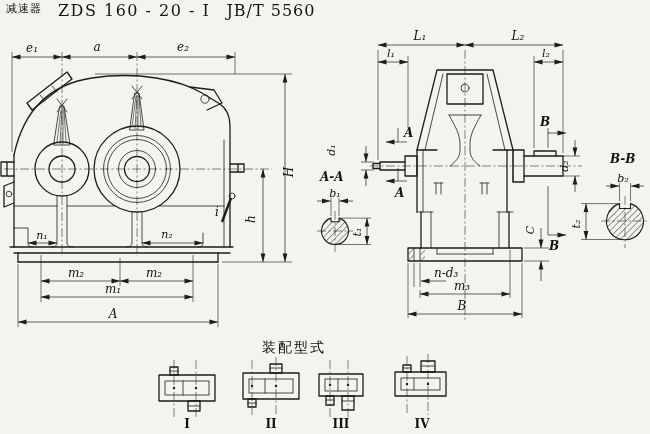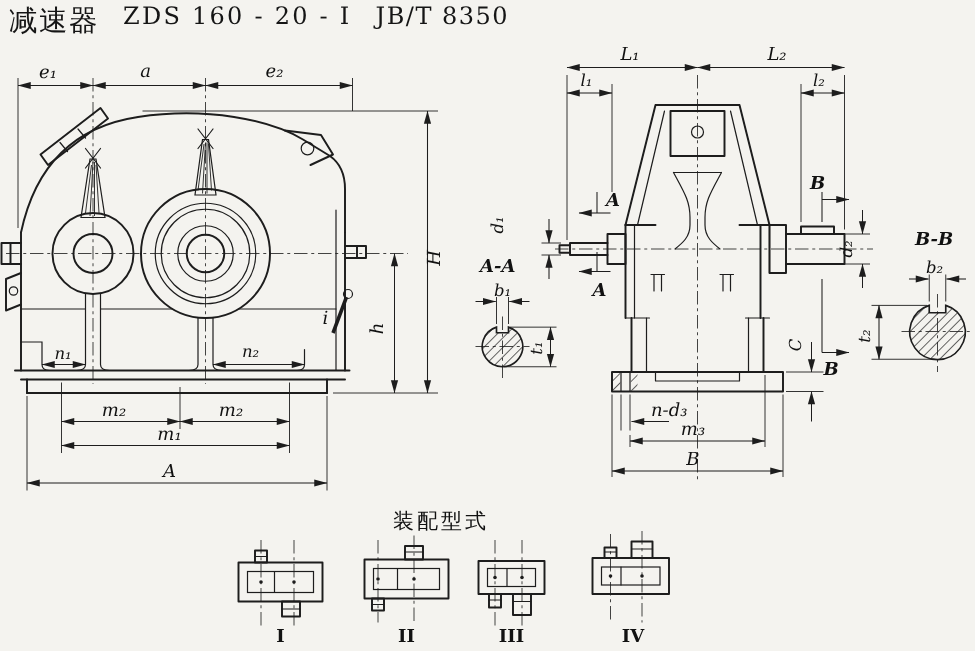--- a/index.html
+++ b/index.html
@@ -2,40 +2,40 @@
 <html><head>
 <meta charset="utf-8">
 <style>
   html,body{margin:0;padding:0;}
   body{
     width:650px;height:434px;position:relative;overflow:hidden;
     background:#f4f3ef;color:#151515;
     font-family:"DejaVu Serif",serif;
   }
   .title-row{position:absolute;top:1px;left:6px;white-space:nowrap;z-index:2;}
-  .product{font-family:Liberation Sans, sans-serif;font-size:19px;letter-spacing:1px;vertical-align:top;}
+  .product{font-family:Liberation Sans, sans-serif;font-size:11px;letter-spacing:1px;vertical-align:top;}
   .model{font-size:16px;letter-spacing:1.5px;margin-left:16px;}
   .standard{font-size:16px;letter-spacing:1px;margin-left:16px;}
   svg{position:absolute;top:0;left:0;}
   .ol{stroke:#1d1d1d;stroke-width:1.3;fill:none;stroke-linecap:round;stroke-linejoin:round;}
   .tl{stroke:#1d1d1d;stroke-width:0.8;fill:none;stroke-linecap:round;}
   .cl{stroke:#1d1d1d;stroke-width:0.55;fill:none;stroke-dasharray:9 2.5 2 2.5;}
   .xl{stroke:#1d1d1d;stroke-width:0.6;fill:none;}
   .dim{stroke:#1d1d1d;stroke-width:0.7;fill:none;}
   .dimtxt{font:italic 12px "DejaVu Serif",serif;fill:#111;}
   .dimtxt-sm{font:italic 11px "DejaVu Serif",serif;fill:#111;}
   .sectxt{font:italic bold 12px "DejaVu Serif",serif;fill:#111;}
   .cjk{font:14px "DejaVu Sans",sans-serif;fill:#111;letter-spacing:2px;}
   .romtxt{font:bold 12px "DejaVu Serif",serif;fill:#111;}
 </style>
 </head>
 <body>
 
 <div class="title-row">
-  <span class="product">减速器</span><span class="model">ZDS 160 - 20 - I</span><span class="standard">JB/T 8350</span>
+  <span class="product">减速器</span><span class="model">ZDS 160 - 20 - I</span><span class="standard">JB/T 5560</span>
 </div>
 
 <svg width="650" height="434" viewBox="0 0 650 434">
   <defs>
     <marker id="ah" markerWidth="10" markerHeight="7" refX="8.8" refY="3" orient="auto-start-reverse" markerUnits="userSpaceOnUse">
       <path d="M0.3,0.6 L9,3 L0.3,5.4 Z" fill="#1d1d1d"></path>
     </marker>
     <pattern id="hatch" width="4.5" height="4.5" patternTransform="rotate(45)" patternUnits="userSpaceOnUse">
       <line x1="0" y1="0" x2="0" y2="4.5" stroke="#1d1d1d" stroke-width="0.9"></line>
     </pattern>

